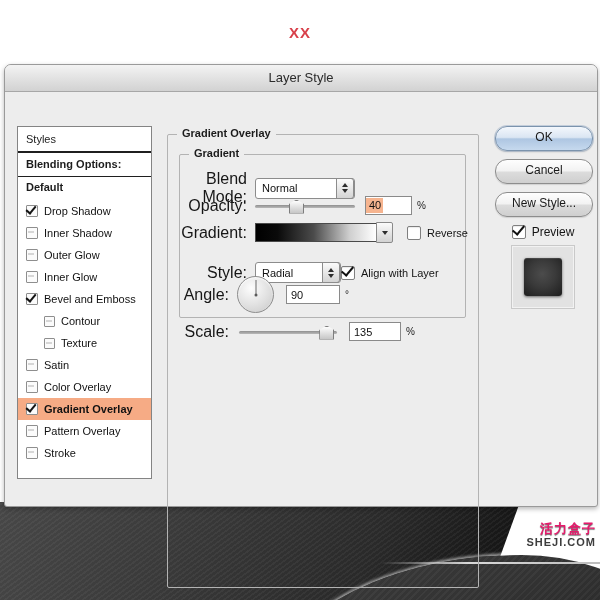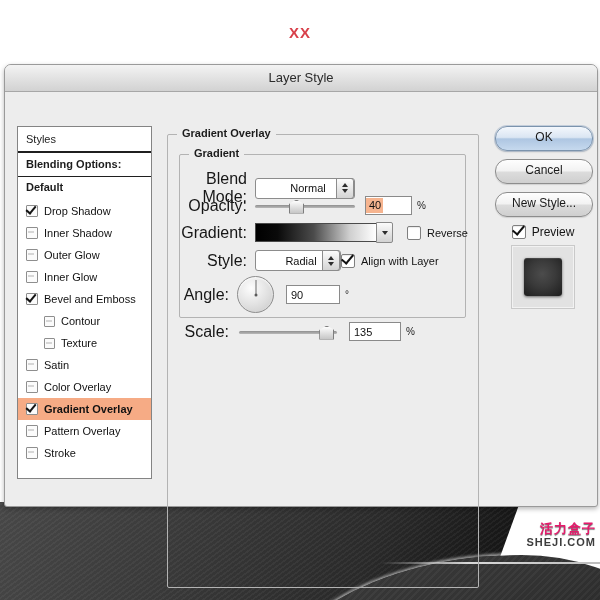--- a/index.html
+++ b/index.html
@@ -129,21 +129,20 @@
   .ctrl-row { position:absolute; display:flex; align-items:center; }
   .lbl { font-size:16px; color:#161616; text-align:right; }
 
   
   .combo {
     position:relative; height:19px; background:#fff;
     border:1px solid #8c8c8c; border-radius:3px;
     display:flex; align-items:center;
     font-size:11px; color:#111; padding-left:6px;
     box-shadow: inset 0 1px 0 #fff;
-    justify-content: center;
   }
   .combo .arrows {
     position:absolute; right:0; top:-1px; width:16px; height:19px;
     background: linear-gradient(180deg,#fbfbfb,#d4d4d4);
     border:1px solid #8c8c8c; border-radius:0 3px 3px 0;
     display:flex; flex-direction:column; align-items:center; justify-content:center; gap:2px;
   }
   .tri-up { width:0;height:0;border-left:3px solid transparent;border-right:3px solid transparent;border-bottom:4px solid #2d2d2d; }
   .tri-dn { width:0;height:0;border-left:3px solid transparent;border-right:3px solid transparent;border-top:4px solid #2d2d2d; }
 
@@ -353,21 +352,21 @@
             <div class="gradbtn">
               <span class="tri-dn"></span>
             </div>
           </div>
           <div class="cbx-inline" style="margin-left:14px;">
             <span class="cbx" id="reverse-cb"></span>
             <span>Reverse</span>
           </div>
         </div>
 
-        <div class="ctrl-row" style="left:12px; top:124px;">
+        <div class="ctrl-row" style="left:12px; top:136px;">
           <div class="lbl" style="width:68px;">Style:</div>
           <div class="combo" style="width:78px; margin-left:8px;">
             <span>Radial</span>
             <span class="arrows">
               <span class="tri-up"></span>
                 <span class="tri-dn"></span>
             </span>
           </div>
           <div class="cbx-inline" style="">
             <span class="cbx checked" id="align-cb"></span>

